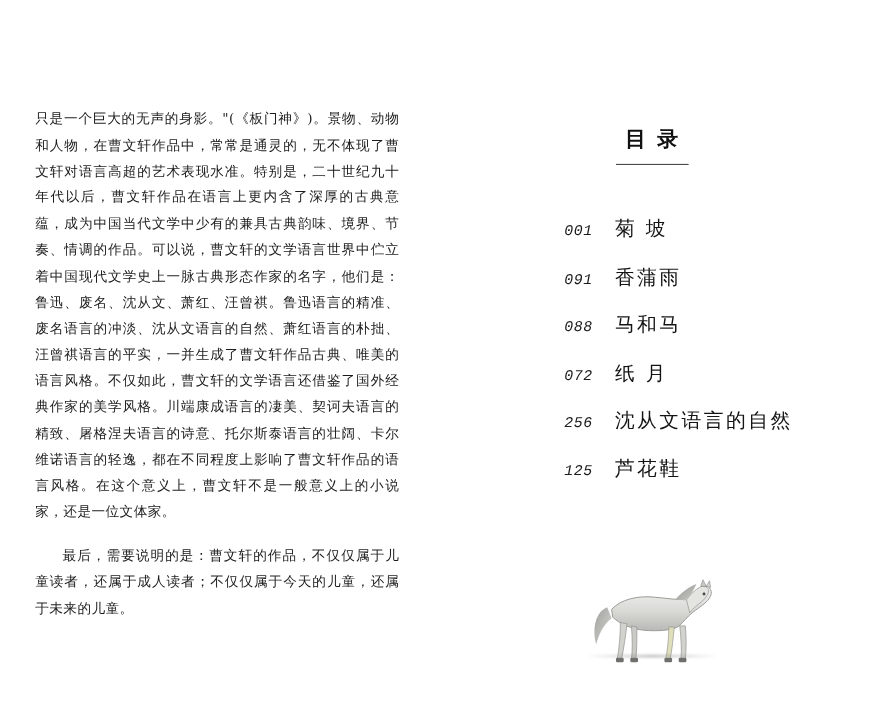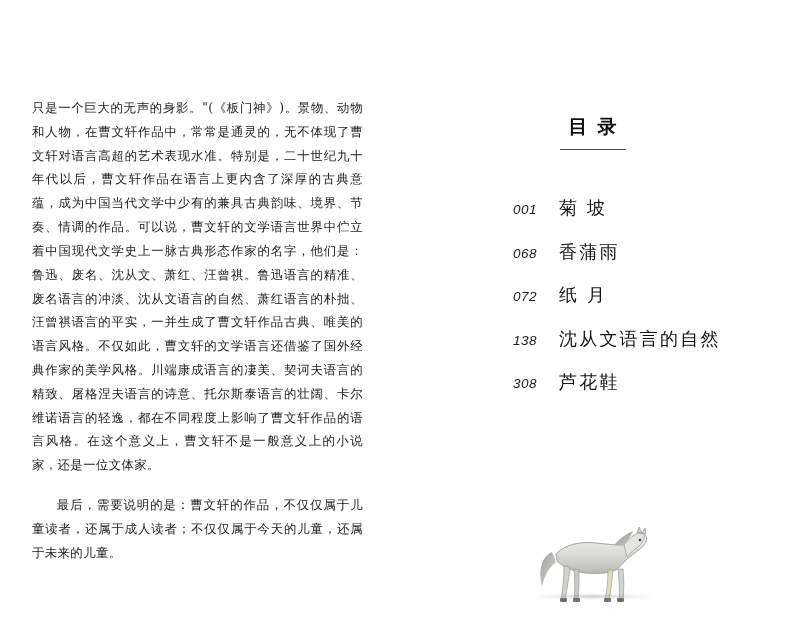--- a/index.html
+++ b/index.html
@@ -76,21 +76,21 @@
     list-style: none;
   }
   .toc-item {
     display: flex;
     align-items: baseline;
     margin-bottom: 19.5px;
   }
   .toc-page {
     font-size: 13.5px;
     font-style: italic;
-    font-family: Liberation Sans, sans-serif;
+    font-family: Liberation Mono, monospace;
     color: #1b1b1b;
     width: 46px;
     letter-spacing: 0.5px;
   }
   .toc-label {
     font-size: 18px;
     letter-spacing: 2.2px;
     color: #141414;
   }
   
@@ -131,33 +131,37 @@
   <div class="page-right">
     <h1 class="toc-title">目录</h1>
     <div class="toc-rule"></div>
 
     <ul class="toc-list">
       <li class="toc-item">
         <span class="toc-page">001</span>
         <span class="toc-label">菊 坡</span>
       </li>
       <li class="toc-item">
-        <span class="toc-page">068</span>
+        <span class="toc-page">091</span>
         <span class="toc-label">香蒲雨</span>
+      </li>
+      <li class="toc-item">
+        <span class="toc-page">088</span>
+        <span class="toc-label">马和马</span>
       </li>
       <li class="toc-item">
         <span class="toc-page">072</span>
         <span class="toc-label">纸 月</span>
       </li>
       <li class="toc-item">
-        <span class="toc-page">138</span>
+        <span class="toc-page">256</span>
         <span class="toc-label">沈从文语言的自然</span>
       </li>
       <li class="toc-item">
-        <span class="toc-page">308</span>
+        <span class="toc-page">125</span>
         <span class="toc-label">芦花鞋</span>
       </li>
     </ul>
 
     <div class="horse-wrap">
       <div class="horse-ground"></div>
       <svg width="150" height="104" viewBox="0 0 150 104" aria-hidden="true">
         <defs>
           <linearGradient id="horseBody" x1="0" y1="0" x2="0" y2="1">
             <stop offset="0%" stop-color="#f2f2f0"></stop>

